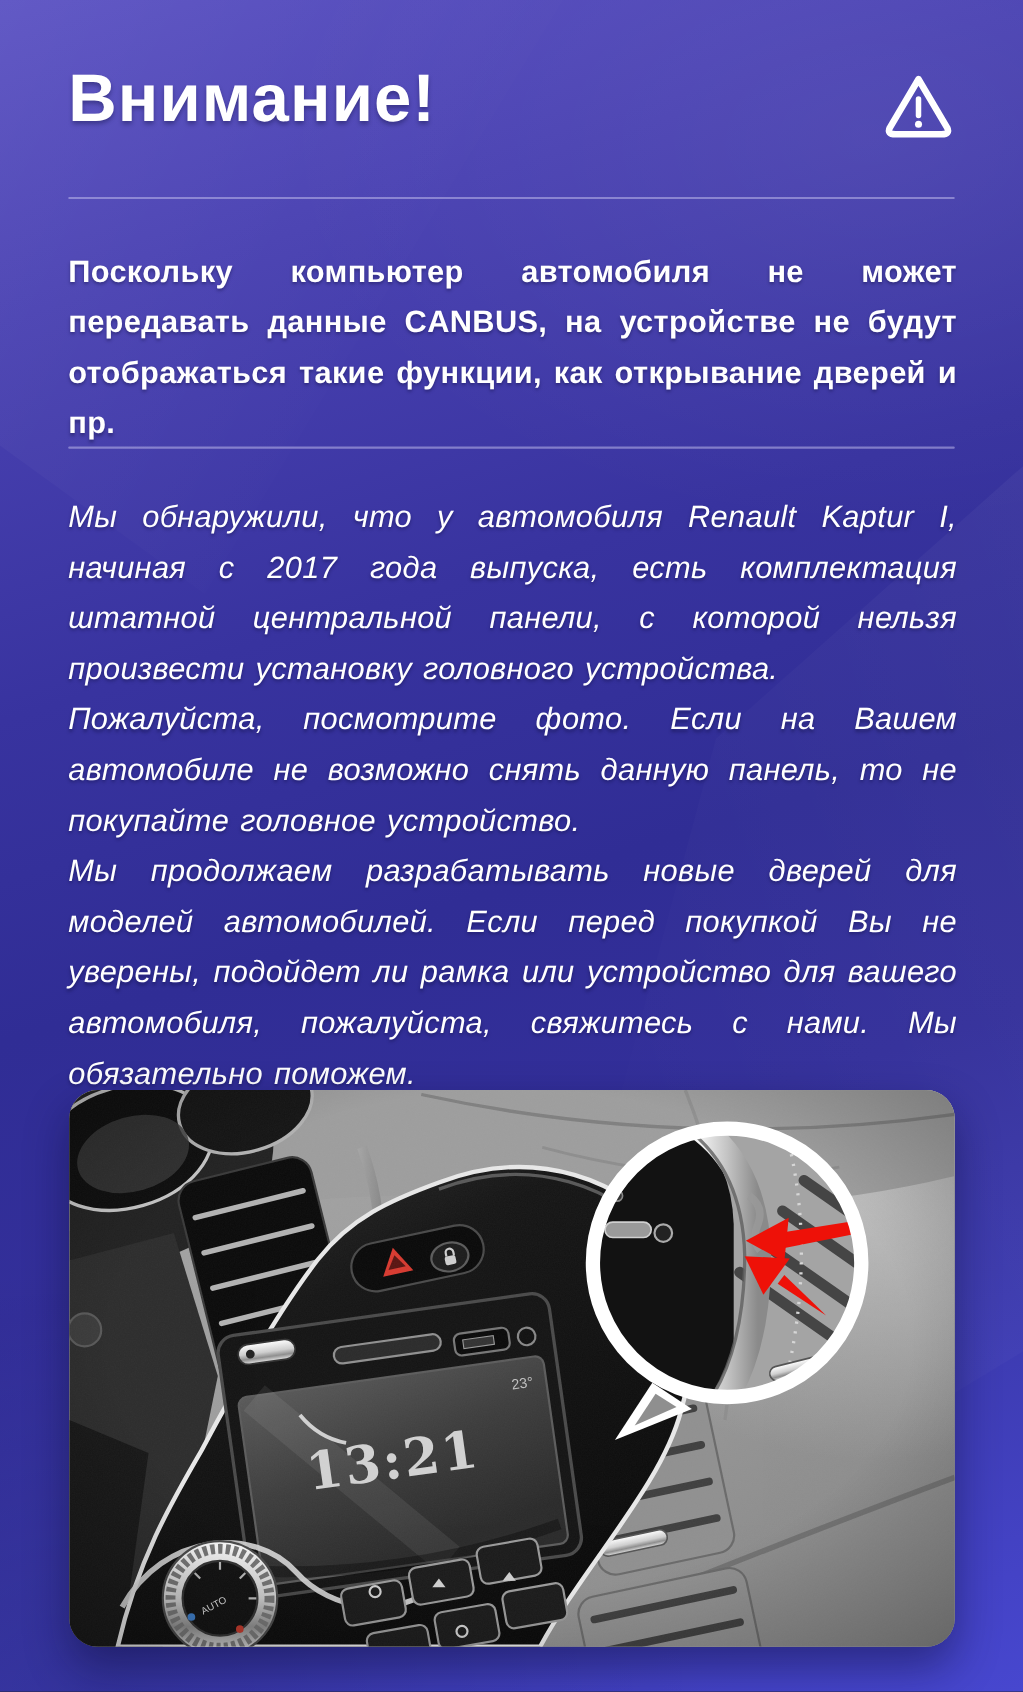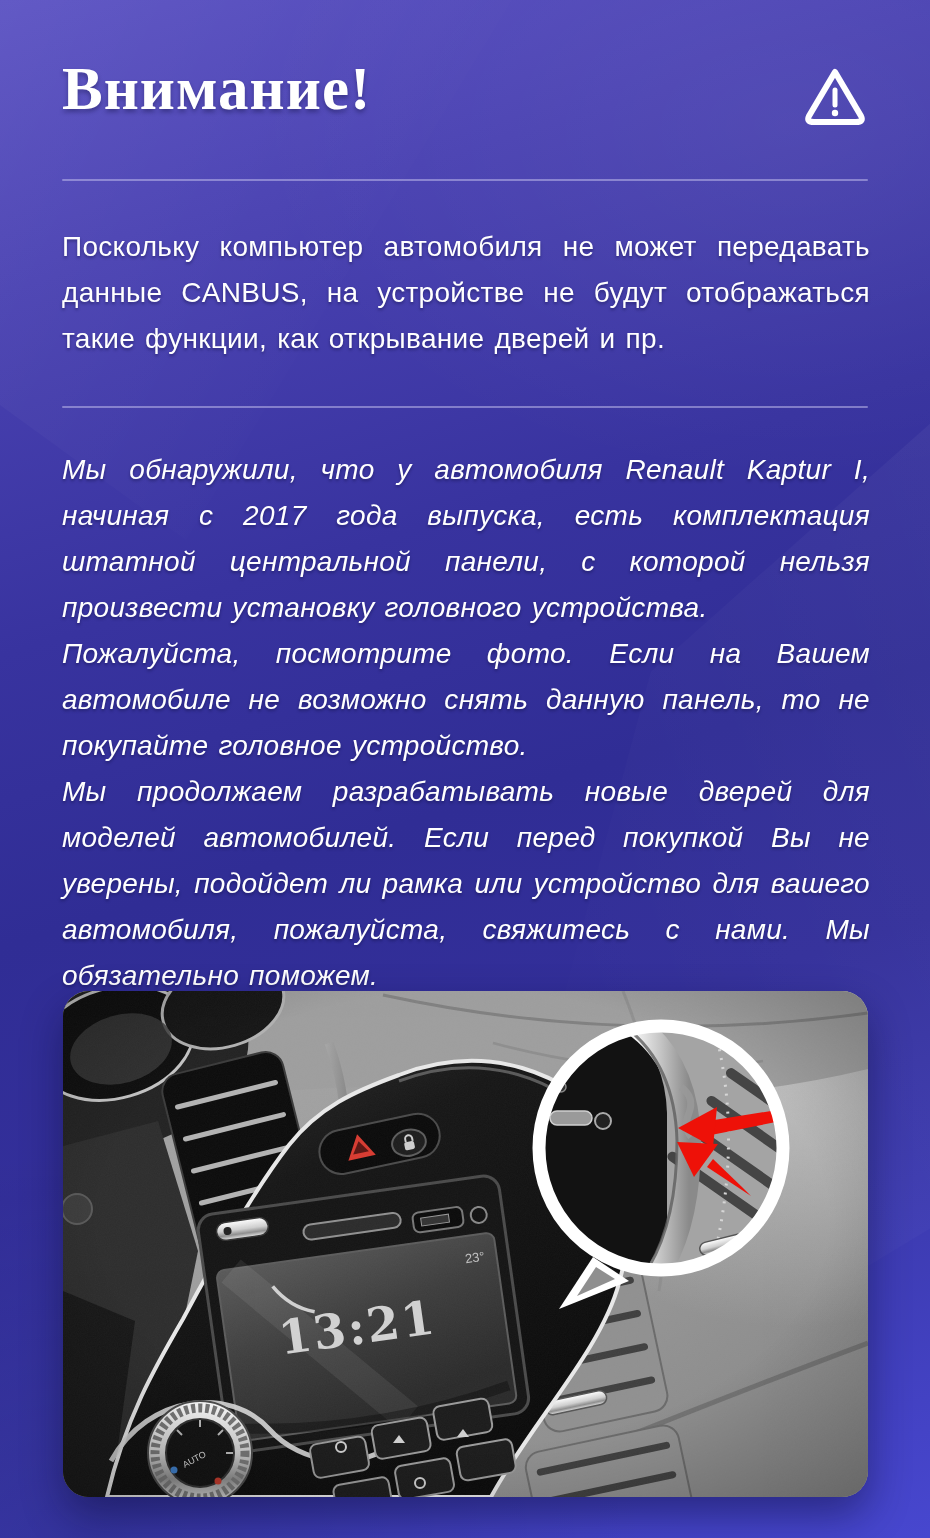--- a/index.html
+++ b/index.html
@@ -15,40 +15,40 @@
       linear-gradient(163deg, #5a51c2 0%, #4a42b2 16%, #38339f 36%, #302d95 52%, #332f9a 66%, #3c3aae 80%, #4443c6 94%, #4747cf 100%);
   }
   .facet { position:absolute; pointer-events:none; }
   .facet1 { left:0; top:0; width:930px; height:900px;
     background:linear-gradient(120deg, rgba(255,255,255,0.05), rgba(255,255,255,0) 40%);
     clip-path:polygon(0 0, 55% 0, 20% 60%, 0 45%); }
   .facet2 { left:0; top:300px; width:930px; height:1238px;
     background:linear-gradient(250deg, rgba(255,255,255,0.045), rgba(255,255,255,0) 50%);
     clip-path:polygon(100% 10%, 100% 75%, 45% 100%, 70% 30%); }
 
-  .header-row { position:absolute; left:62px; top:54px; width:806px; height:80px;font-family:Liberation Serif, serif; }
+  .header-row { position:absolute; left:62px; top:54px; width:806px; height:80px; }
   .page-title {
     position:absolute; left:0; top:0;
     font-size:61px; font-weight:bold; color:#ffffff; letter-spacing:1px;
     text-shadow:0 3px 4px rgba(10,10,50,0.35);
   }
   .warn-icon { position:absolute; right:0; top:12px; width:66px; height:60px; }
 
   .divider { position:absolute; left:62px; width:806px; height:2px;
     background:rgba(200,195,240,0.5); border-radius:1px; }
   .divider.d1 { top:179px; }
   .divider.d2 { top:406px; }
 
   .body-text {
     position:absolute; left:62px; width:808px;
     font-size:28px; line-height:46px; color:#ffffff;
     text-align:justify; letter-spacing:0.3px; word-spacing:2px;
     text-shadow:0 2px 3px rgba(10,10,50,0.4);
   }
-  .intro { top:224px; }
+  .intro { top:224px;font-weight:bold; }
   .block2 { top:447px; }
   .block2 p { margin:0;font-style:italic; }
 
   .photo {
     position:absolute; left:63px; top:991px; width:805px; height:506px;
     border-radius:26px; overflow:hidden;
     box-shadow:0 18px 40px rgba(10,10,50,0.45);
     background:#8f8f8f;
   }
   .photo svg { display:block; }

